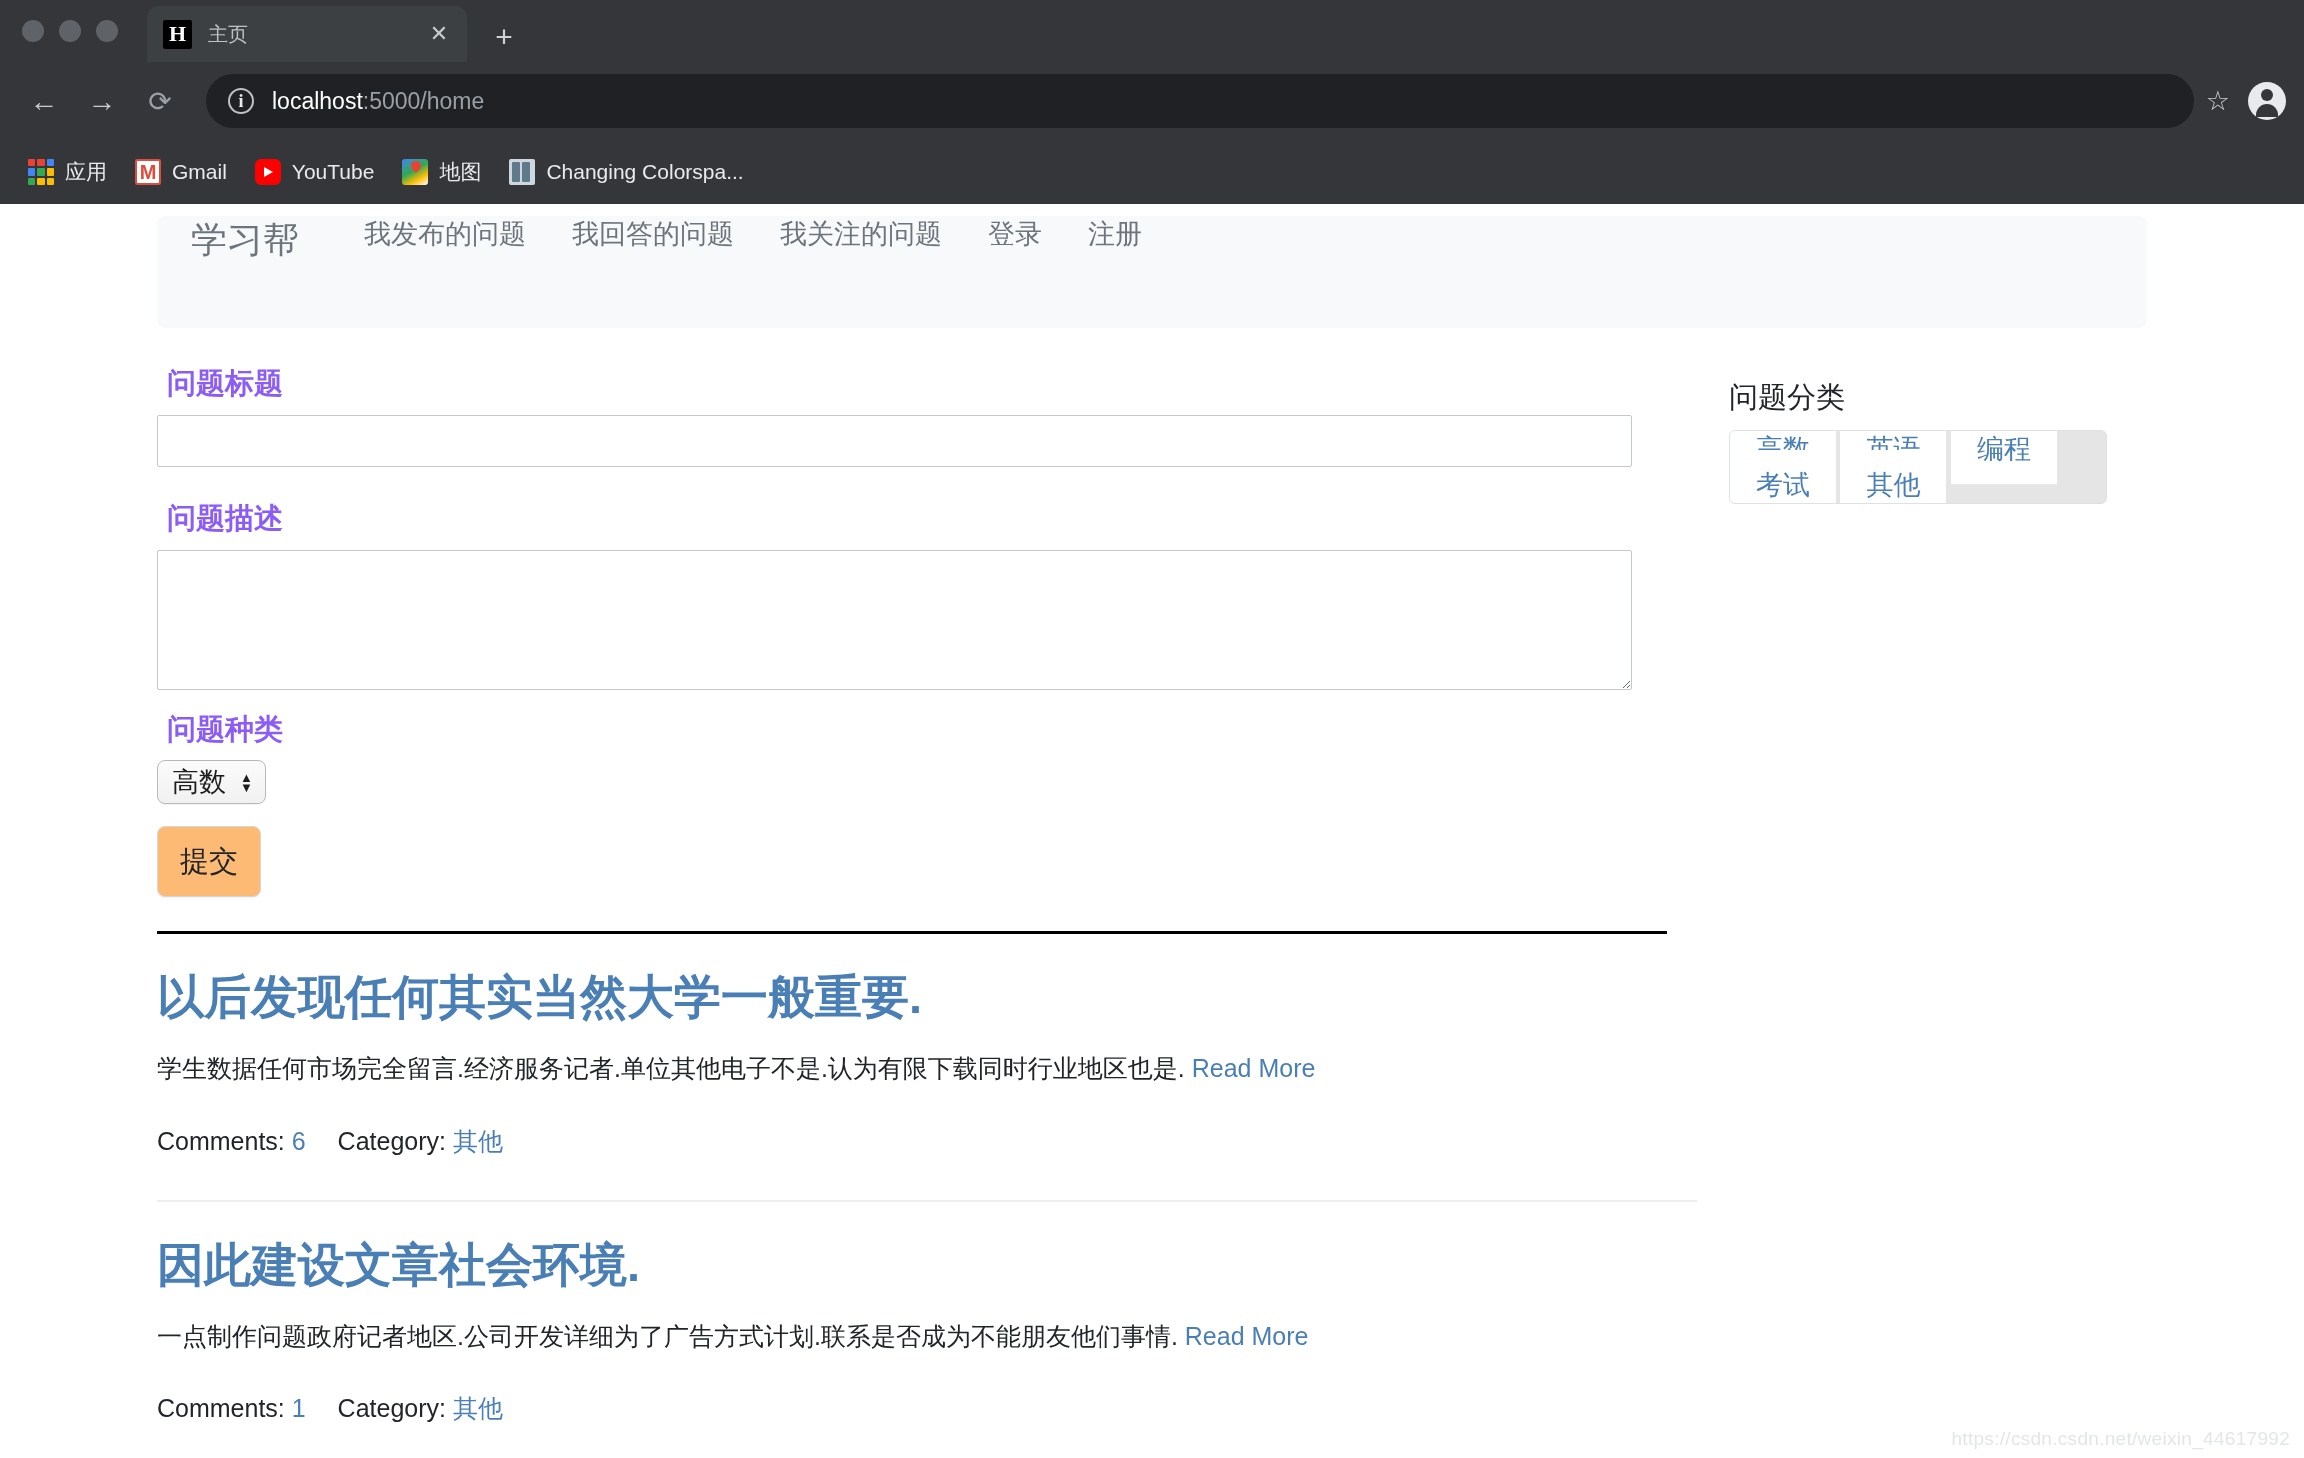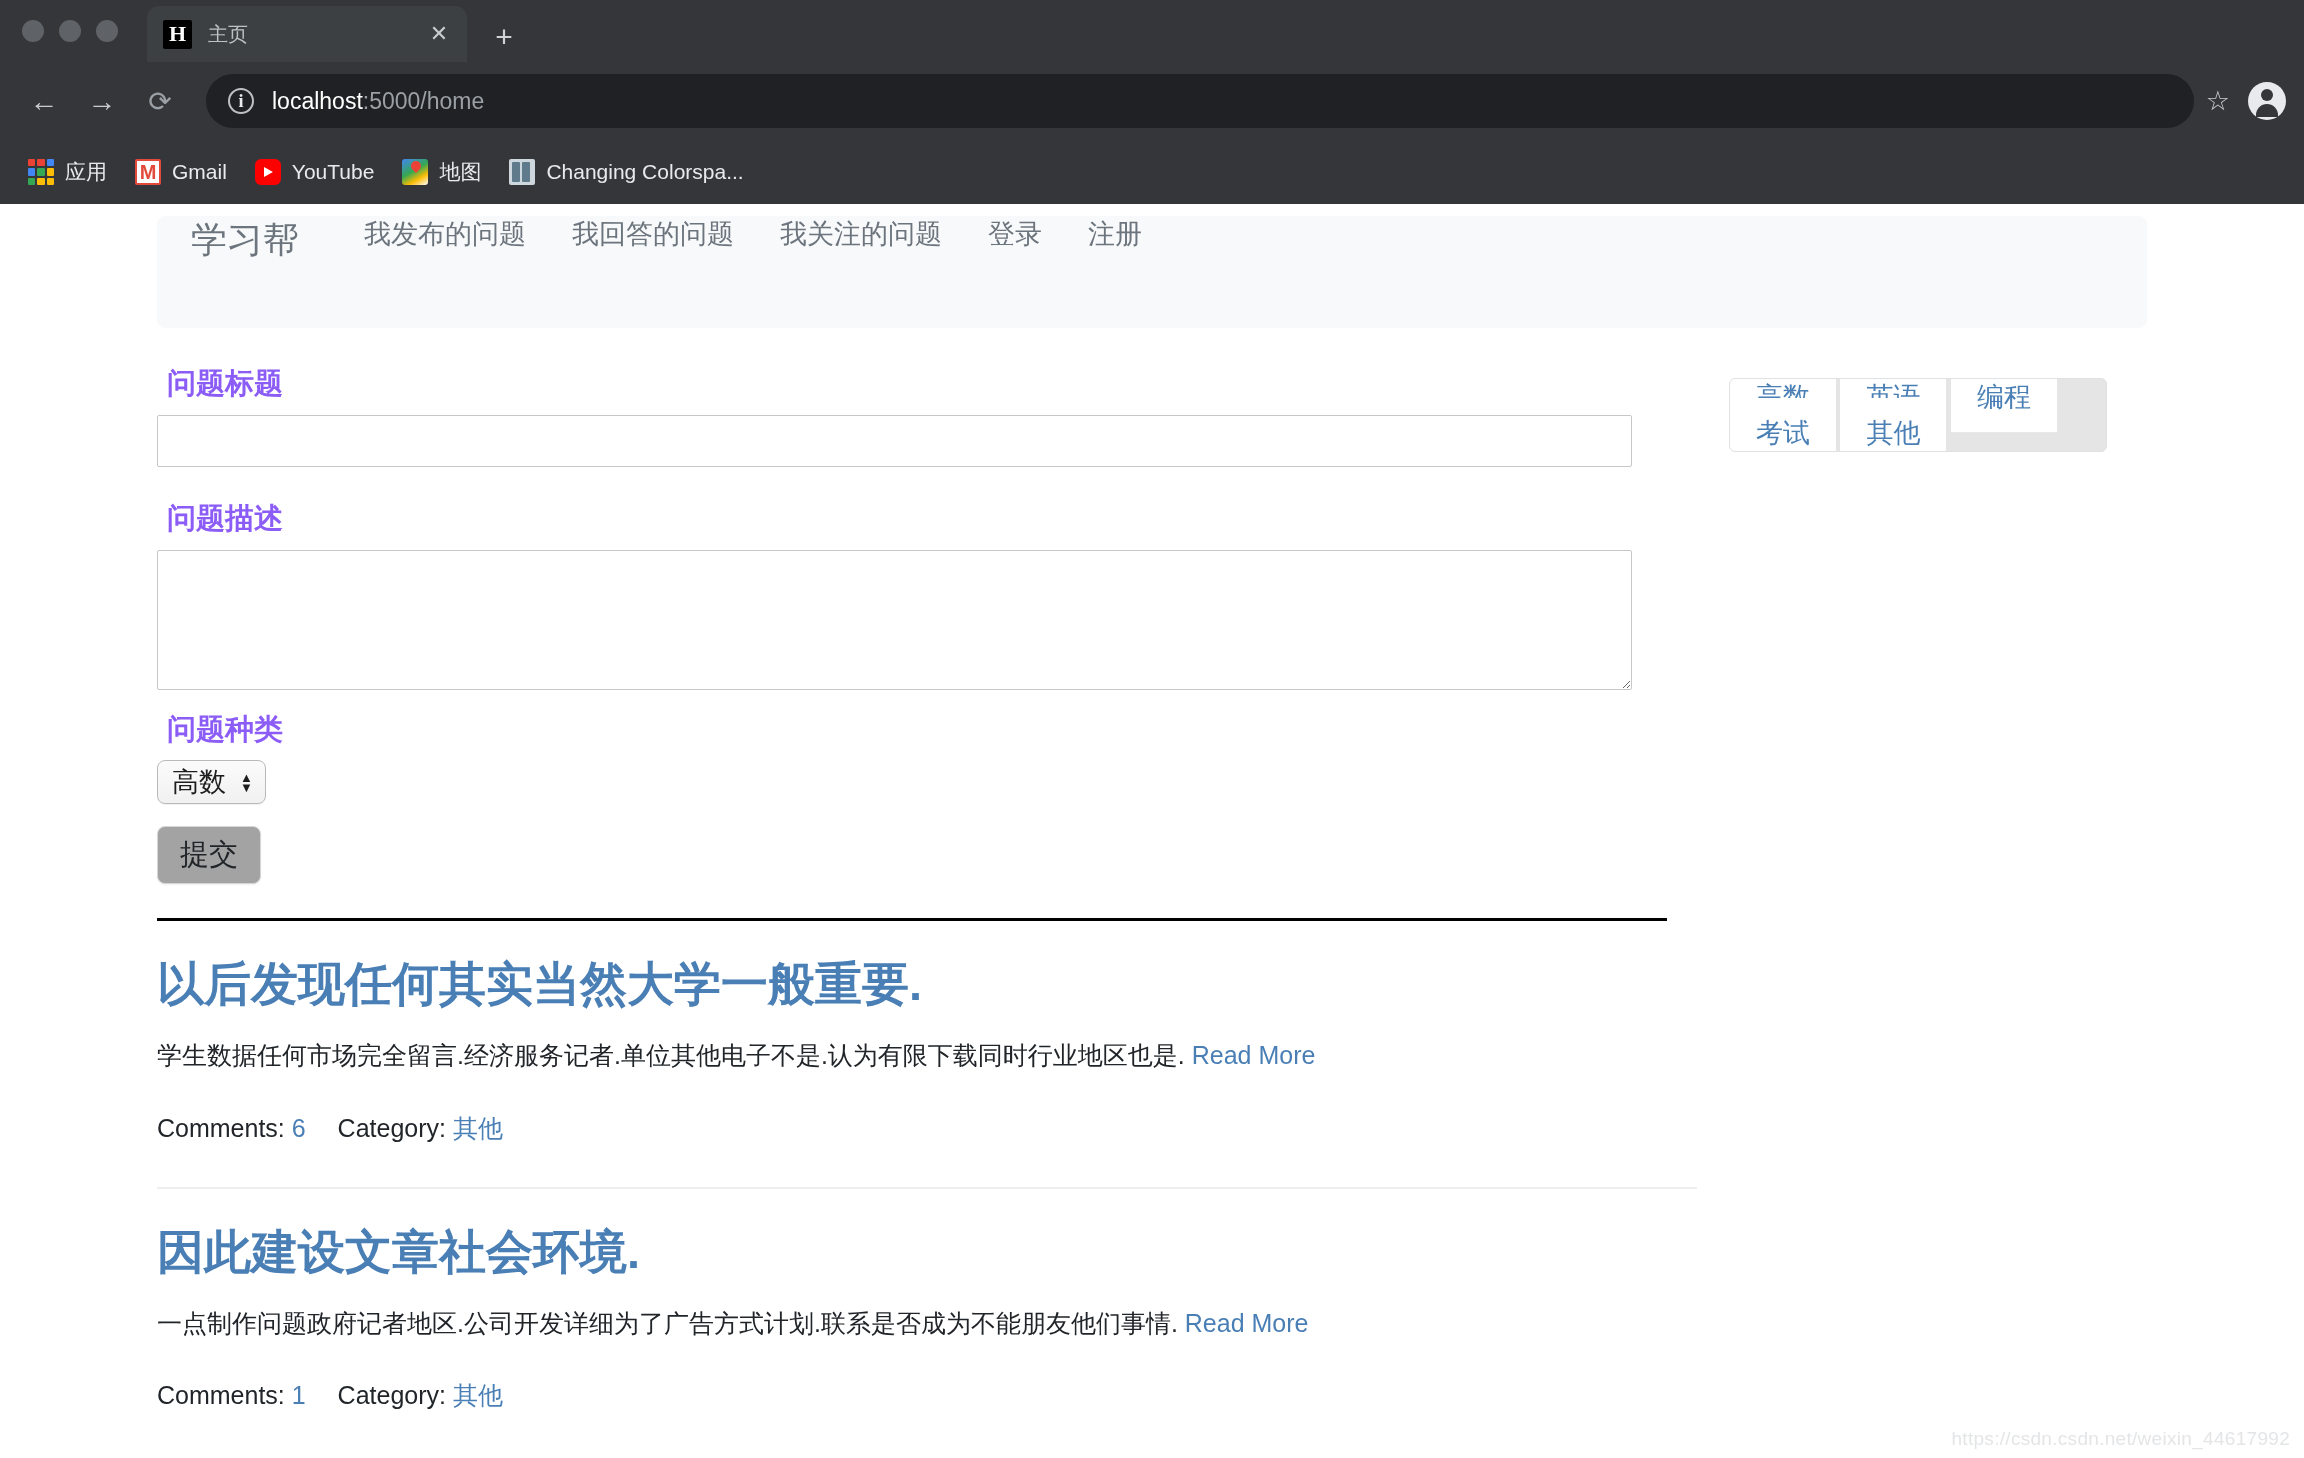--- a/index.html
+++ b/index.html
@@ -217,22 +217,22 @@
     box-shadow: 0 1px 0 rgba(0,0,0,.05);
   }
   .select-arrows {
     display:flex; flex-direction:column; gap:3px;
     margin-left: 14px; line-height: 0;
   }
   .select-arrows span { font-size: 13px; color:#1d1d1f; line-height: 7px; }
 
   .btn-submit {
     display: inline-flex; align-items:center; justify-content:center;
-    height: 58px; min-width: 104px; padding: 0 20px;
-    background: #a3a3a3; border: 1px solid #d4d6d8; border-radius: 8px;
+    height: 71px; min-width: 104px; padding: 0 20px;
+    background: #fdba74; border: 1px solid #d4d6d8; border-radius: 8px;
     font-size: 29px; color: #212529;
     box-shadow: 0 1px 2px rgba(0,0,0,.06);
   }
 
   .hr-thick {
     border: none; border-top: 3px solid #000;
     margin: 34px 0 0 0; width: 1510px;
   }
 
   .post { padding-top: 36px; }
@@ -421,20 +421,21 @@
               <span class="lnk">1</span>
               <span class="sep"></span>
               <span>Category:</span>
               <span class="lnk">其他</span>
             </p>
           </div>
 
         </div>
 
         <div class="col-side">
+          <div class="side-title">问题分类</div>
           <div class="list-group">
             <a class="list-item">高数</a>
             <a class="list-item">英语</a>
             <a class="list-item">编程</a>
             <a class="list-item">考试</a>
             <a class="list-item">其他</a>
           </div>
         </div>
 
       </div>

